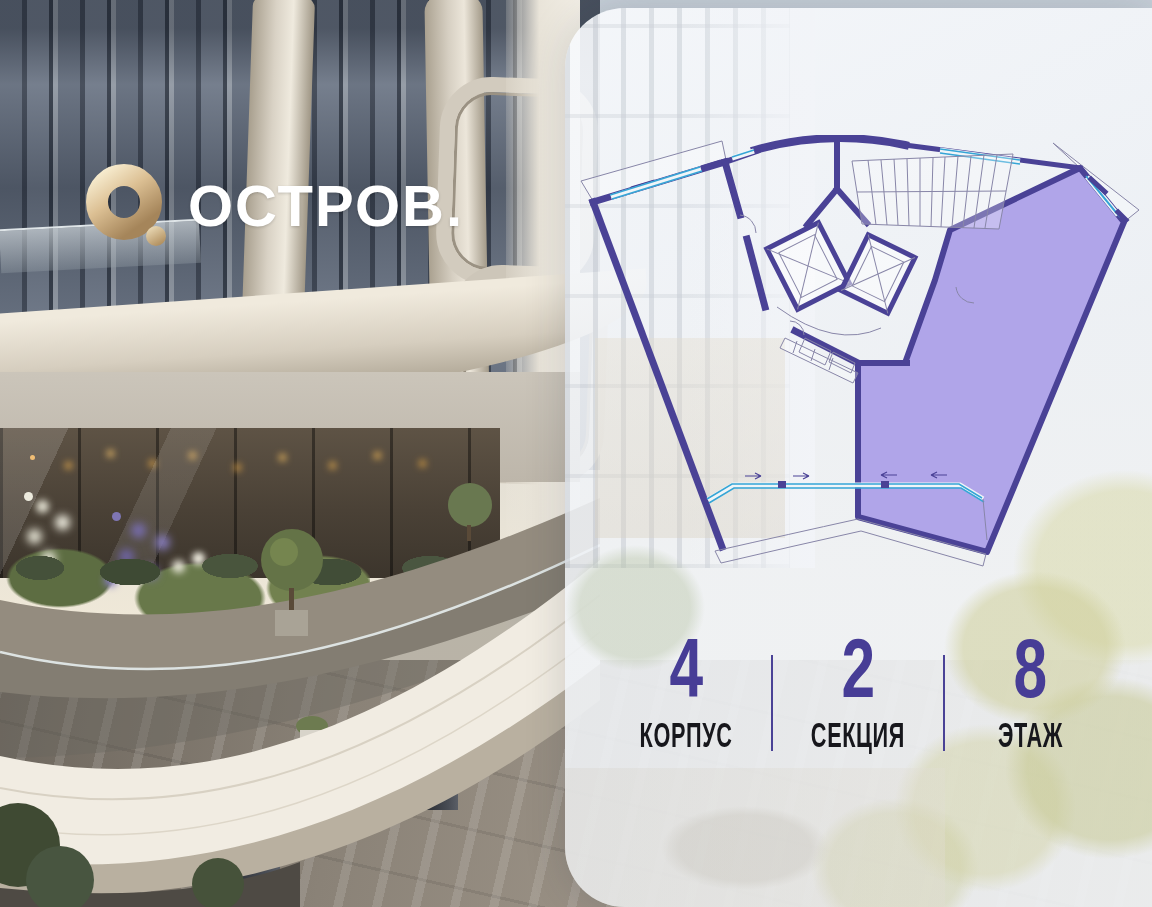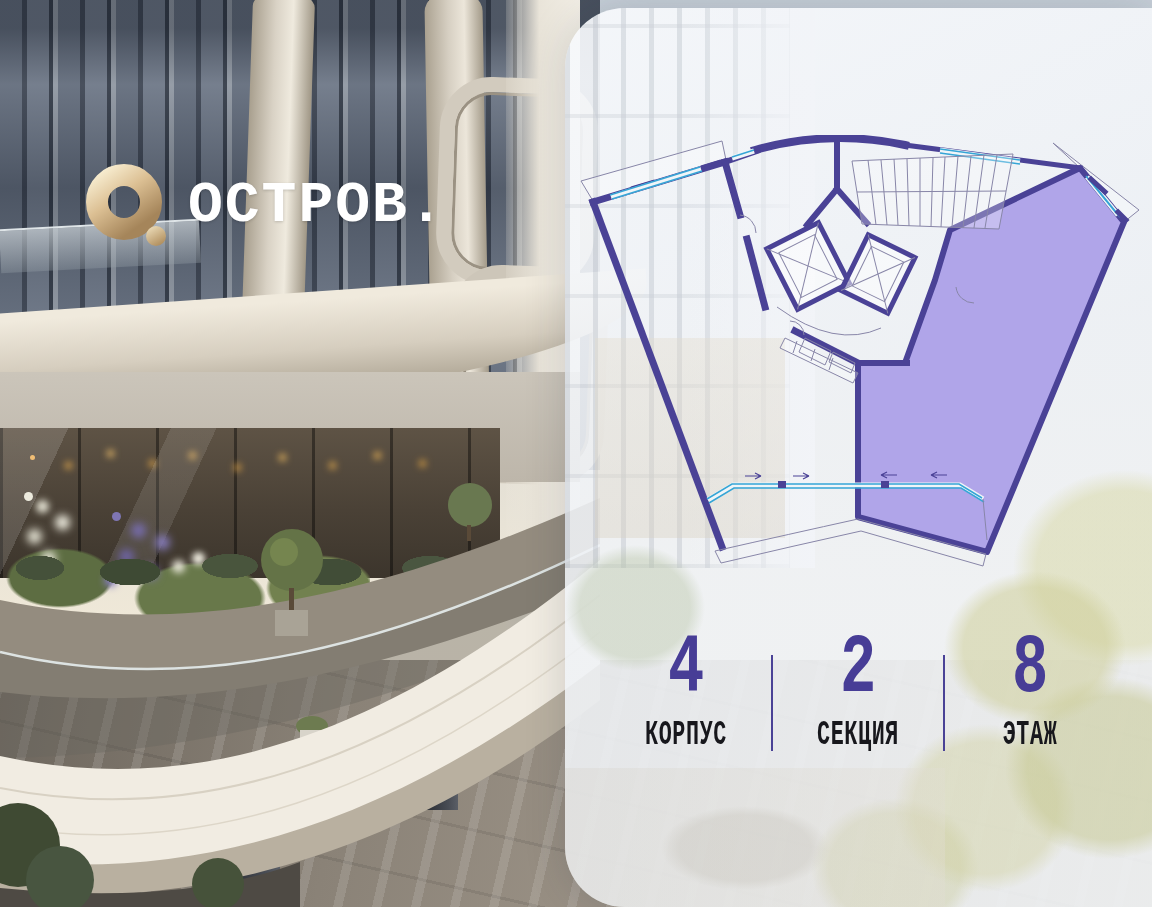--- a/index.html
+++ b/index.html
@@ -1,17 +1,17 @@
 <!DOCTYPE html>
 <html><head>
 <meta charset="utf-8">
 <style>
   html,body{margin:0;padding:0;background:#222;}
   .stage{position:relative;width:1152px;height:907px;overflow:hidden;
-         font-family:Liberation Mono, monospace;background:#cfd6dd;}
+         font-family:Liberation Sans, sans-serif;background:#cfd6dd;}
   .abs{position:absolute;}
 
   
   .photo{position:absolute;inset:0;background:linear-gradient(180deg,#c6cfd8 0%,#d3d9df 28%,#e4e0d5 52%,#efe8d8 68%,#e9e2d2 100%);}
   .facade{left:0;top:0;width:600px;height:470px;
     background:
       repeating-linear-gradient(90deg,#5f6979 0 22px,#39414f 22px 27px,#6a7484 27px 49px,#2f3744 49px 53px,#8d95a0 53px 58px);
   }
   .facade-shade{left:0;top:0;width:600px;height:470px;
     background:linear-gradient(180deg,rgba(28,33,42,.35) 0 6%,rgba(255,255,255,.08) 18%,rgba(22,27,36,.25) 40%,rgba(255,255,255,.05) 70%,rgba(40,45,55,.25) 100%);}

